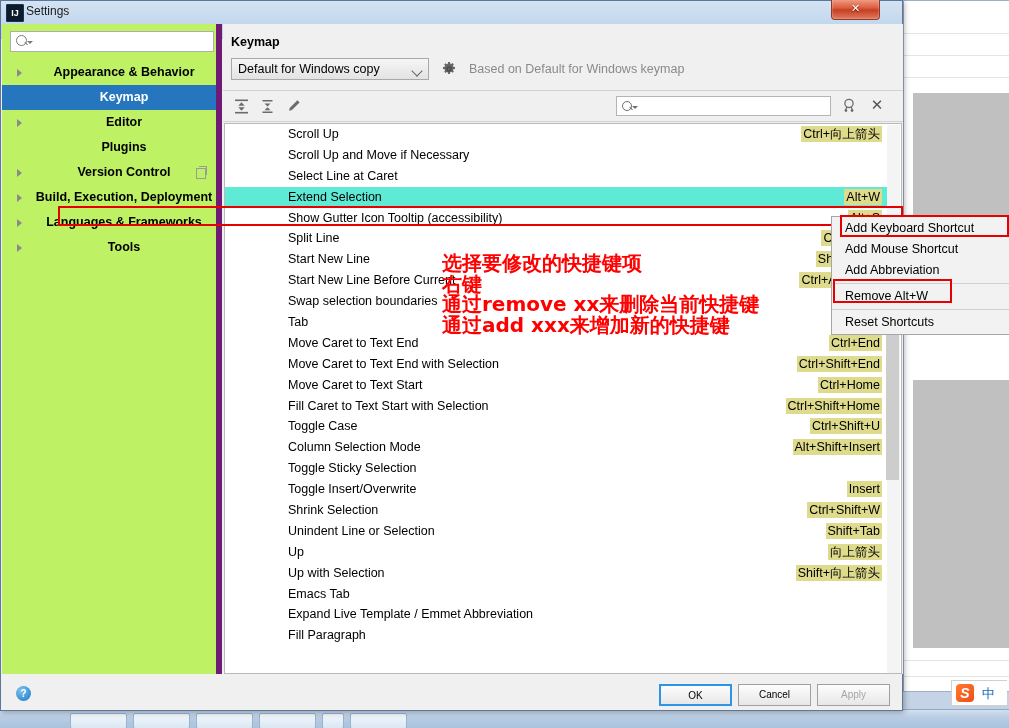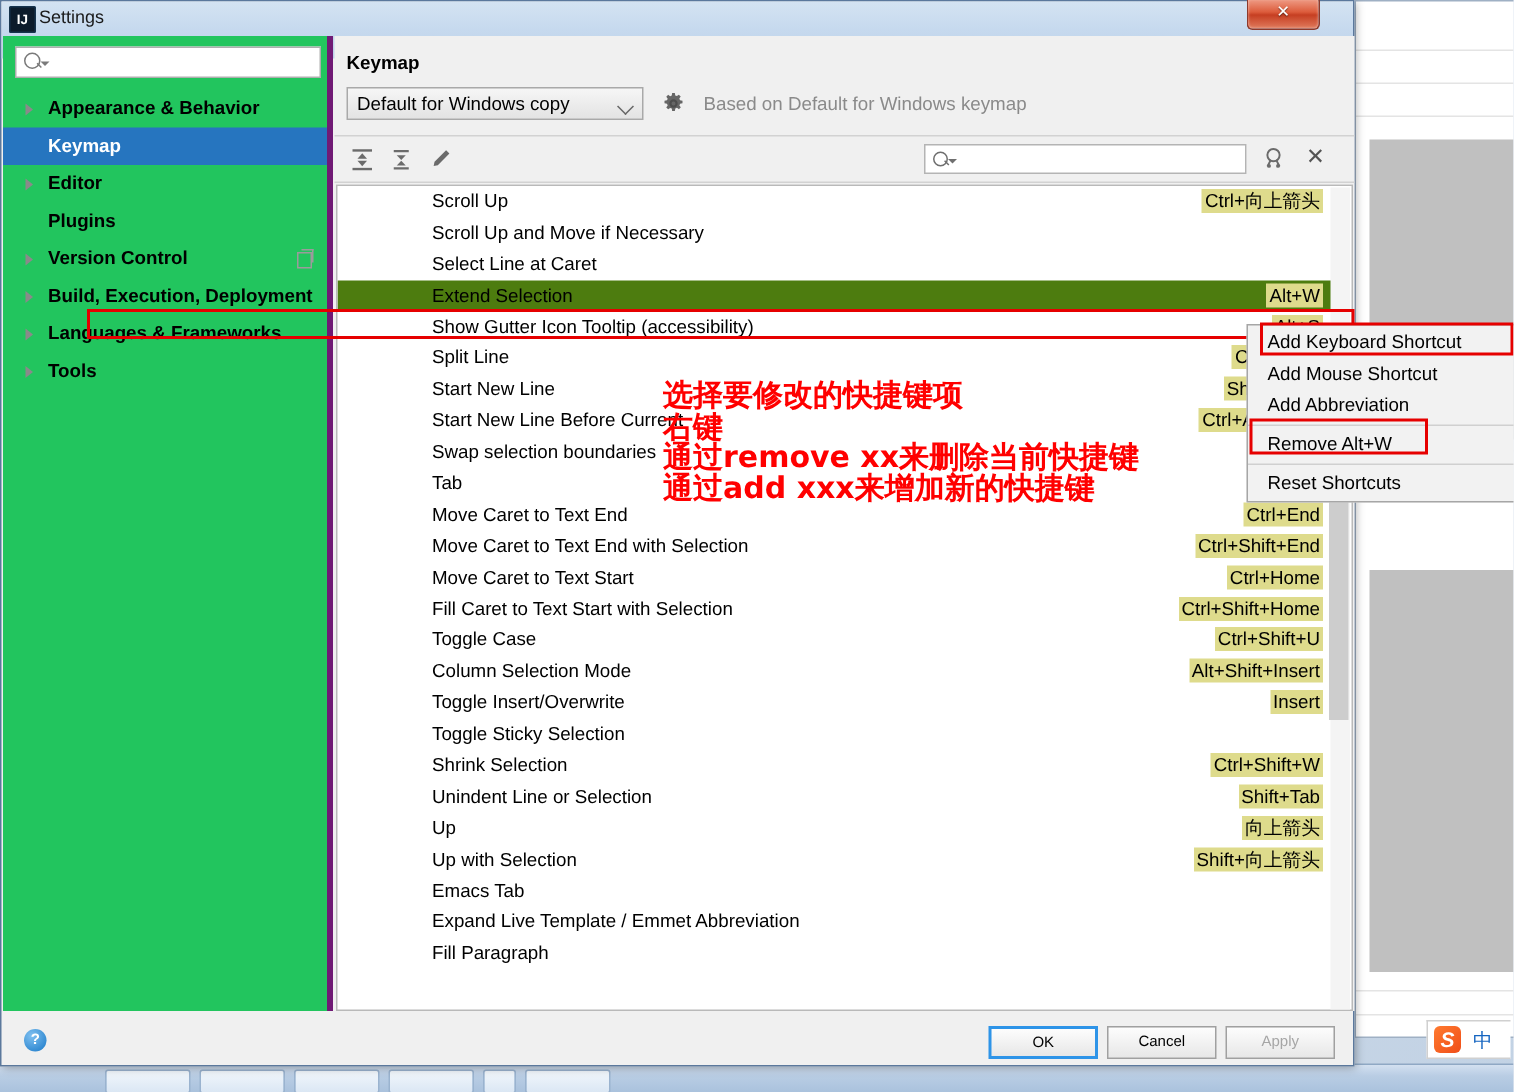--- a/index.html
+++ b/index.html
@@ -33,21 +33,21 @@
   #title-text{position:absolute;left:25px;top:3px;font-size:12px;color:#1a1a1a;}
   #close-btn{position:absolute;right:22px;top:-2px;width:47px;height:20px;
     border-radius:0 0 4px 4px;border:1px solid #8d3a2c;border-top:none;
     background:linear-gradient(180deg,#f0a08a 0%,#dc5c3c 45%,#c63f22 55%,#e07a5c 100%);
     box-shadow:inset 0 0 2px rgba(255,255,255,.6);
     color:#fff;font-size:11px;line-height:19px;text-align:center;font-weight:bold;
     text-shadow:0 1px 1px rgba(0,0,0,.6);cursor:pointer;}
 
   
   #sidebar{position:absolute;left:1px;top:23px;width:220px;height:650px;
-    background:#22c55e;border-right:4px solid #701a75;box-sizing:border-box;}
+    background:#bef264;border-right:6px solid #701a75;box-sizing:border-box;text-align:center;}
   #search-box{position:absolute;left:8px;top:7px;width:204px;height:21px;
     background:#fff;border:1px solid #aeaeae;box-sizing:border-box;}
   #search-box .mag{position:absolute;left:5px;top:3px;width:9px;height:9px;
     border:1.4px solid #7a7a7a;border-radius:50%;}
   #search-box .mag:after{content:"";position:absolute;left:7px;top:7px;width:4px;height:1.4px;
     background:#7a7a7a;transform:rotate(45deg);}
   #search-box .caretdn{position:absolute;left:16px;top:9px;width:0;height:0;
     border-left:3px solid transparent;border-right:3px solid transparent;border-top:3px solid #7a7a7a;}
   .side-item{position:relative;height:25px;line-height:25px;padding-left:30px;
     font-weight:bold;font-size:12.5px;color:#000;cursor:default;}
@@ -86,21 +86,21 @@
   #clear-x{position:absolute;left:645px;top:5px;width:18px;height:18px;cursor:pointer;
     font-size:15px;line-height:18px;text-align:center;color:#555;}
 
   #divider2{position:absolute;left:0;top:97px;width:680px;height:1px;background:#d2d2d2;}
 
   
   #list-wrap{position:absolute;left:1px;top:99px;width:678px;height:551px;
     background:#fff;border:1px solid #b9b9b9;box-sizing:border-box;overflow:hidden;}
   #list-inner{position:absolute;left:0;top:0;width:663px;}
   .row{position:relative;height:20.9px;line-height:20.9px;font-size:12.5px;white-space:nowrap;}
-  .row.sel{background:#4d7c0f;text-align:center;}
+  .row.sel{background:#5eead4;text-align:center;}
   .row .name{position:absolute;left:63px;}
   .row .badge{position:absolute;right:6px;top:2px;height:16px;line-height:16px;
     background:#dedb8c;padding:0 2px;font-size:12.5px;}
   #sel-red-box{position:absolute;left:58px;top:206px;width:845px;height:20px;
     border:2px solid #e60000;box-sizing:border-box;pointer-events:none;z-index:60;}
   
   #vscroll{position:absolute;right:1px;top:1px;width:13px;height:549px;background:#f4f4f4;}
   #vthumb{position:absolute;right:1px;top:150px;width:13px;height:205px;background:#cdcdcd;}
 
   
@@ -322,25 +322,25 @@
         </div>
         <div class="row">
           <span class="name">Toggle Case</span>
           <span class="badge">Ctrl+Shift+U</span>
         </div>
         <div class="row">
           <span class="name">Column Selection Mode</span>
           <span class="badge">Alt+Shift+Insert</span>
         </div>
         <div class="row">
+          <span class="name">Toggle Sticky Selection</span>
+        </div>
+        <div class="row">
           <span class="name">Toggle Insert/Overwrite</span>
           <span class="badge">Insert</span>
-        </div>
-        <div class="row">
-          <span class="name">Toggle Sticky Selection</span>
         </div>
         <div class="row">
           <span class="name">Shrink Selection</span>
           <span class="badge">Ctrl+Shift+W</span>
         </div>
         <div class="row">
           <span class="name">Unindent Line or Selection</span>
           <span class="badge">Shift+Tab</span>
         </div>
         <div class="row">

